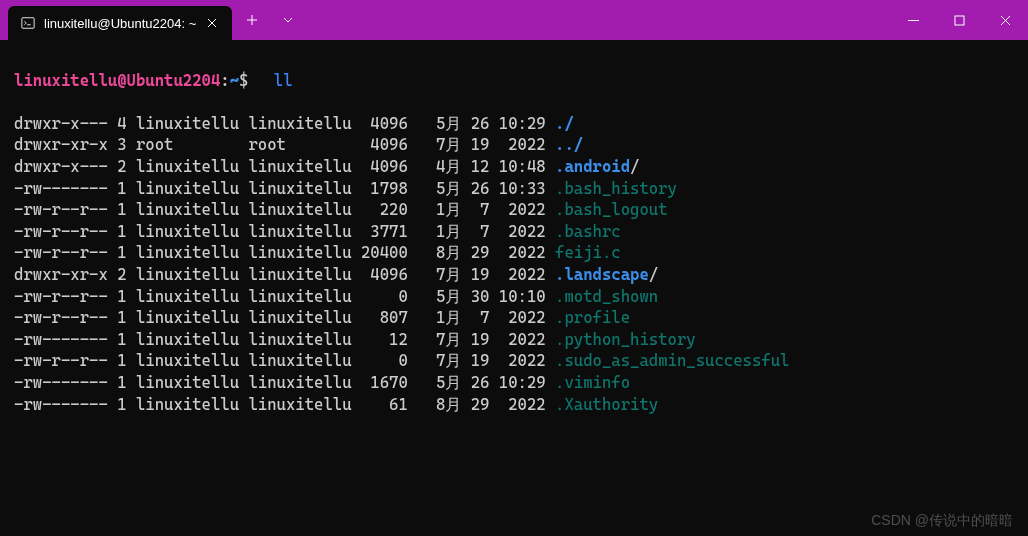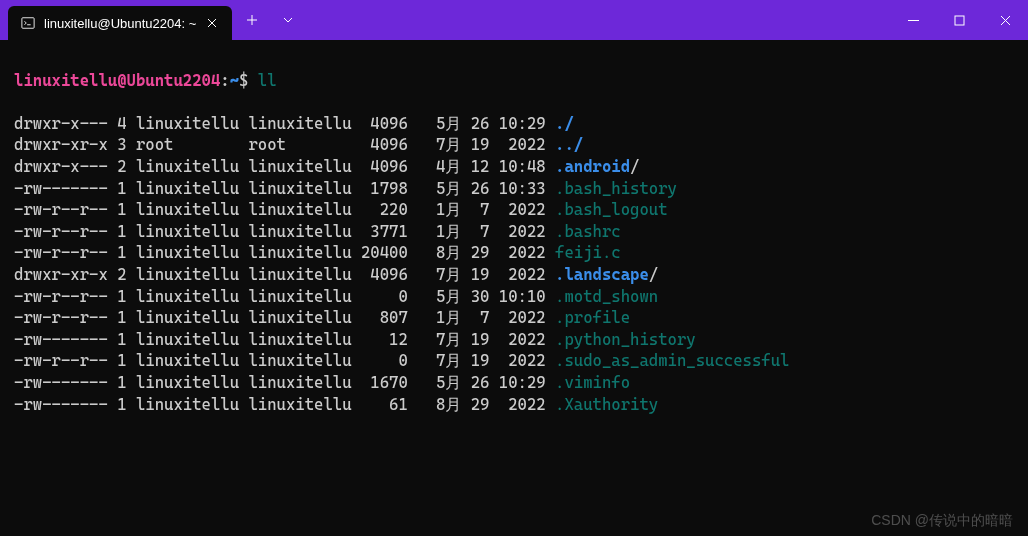--- a/index.html
+++ b/index.html
@@ -8,21 +8,21 @@
       height: 536px;
       background: #0c0c0c;
       font-family: 'Cascadia Mono', 'Consolas', 'Courier New', monospace;
       font-size: 16px;
       color: #cccccc;
       overflow: hidden;
       position: relative;
     }
     .titlebar {
       height: 40px;
-      background: #6d28d9;
+      background: #a21caf;
       display: flex;
       align-items: stretch;
       user-select: none;
     }
     .tab {
       display: flex;
       align-items: center;
       background: #0c0c0c;
       padding: 0 12px;
       gap: 8px;
@@ -81,21 +81,21 @@
     .terminal {
       padding: 8px 14px;
       line-height: 1.35;
       white-space: pre;
       font-weight: 500;
     }
     .prompt-user { color: #ec4899; font-weight: bold; }
     .prompt-colon { color: #cccccc; font-weight: bold; }
     .prompt-path { color: #3b8eea; font-weight: bold; }
     .prompt-dollar { color: #cccccc; }
-    .cmd { color: #0f766e; }
+    .cmd { color: #3b82f6; margin-left: 16px; }
     .dir-link { color: #3b8eea; font-weight: bold; }
     .file-reg { color: #0f766e; }
     .line { display: block; }
     .cursor {
       display: inline-block;
       width: 9px;
       height: 18px;
       background: #ffffff;
       vertical-align: text-bottom;
       animation: blink 1s step-start infinite;

